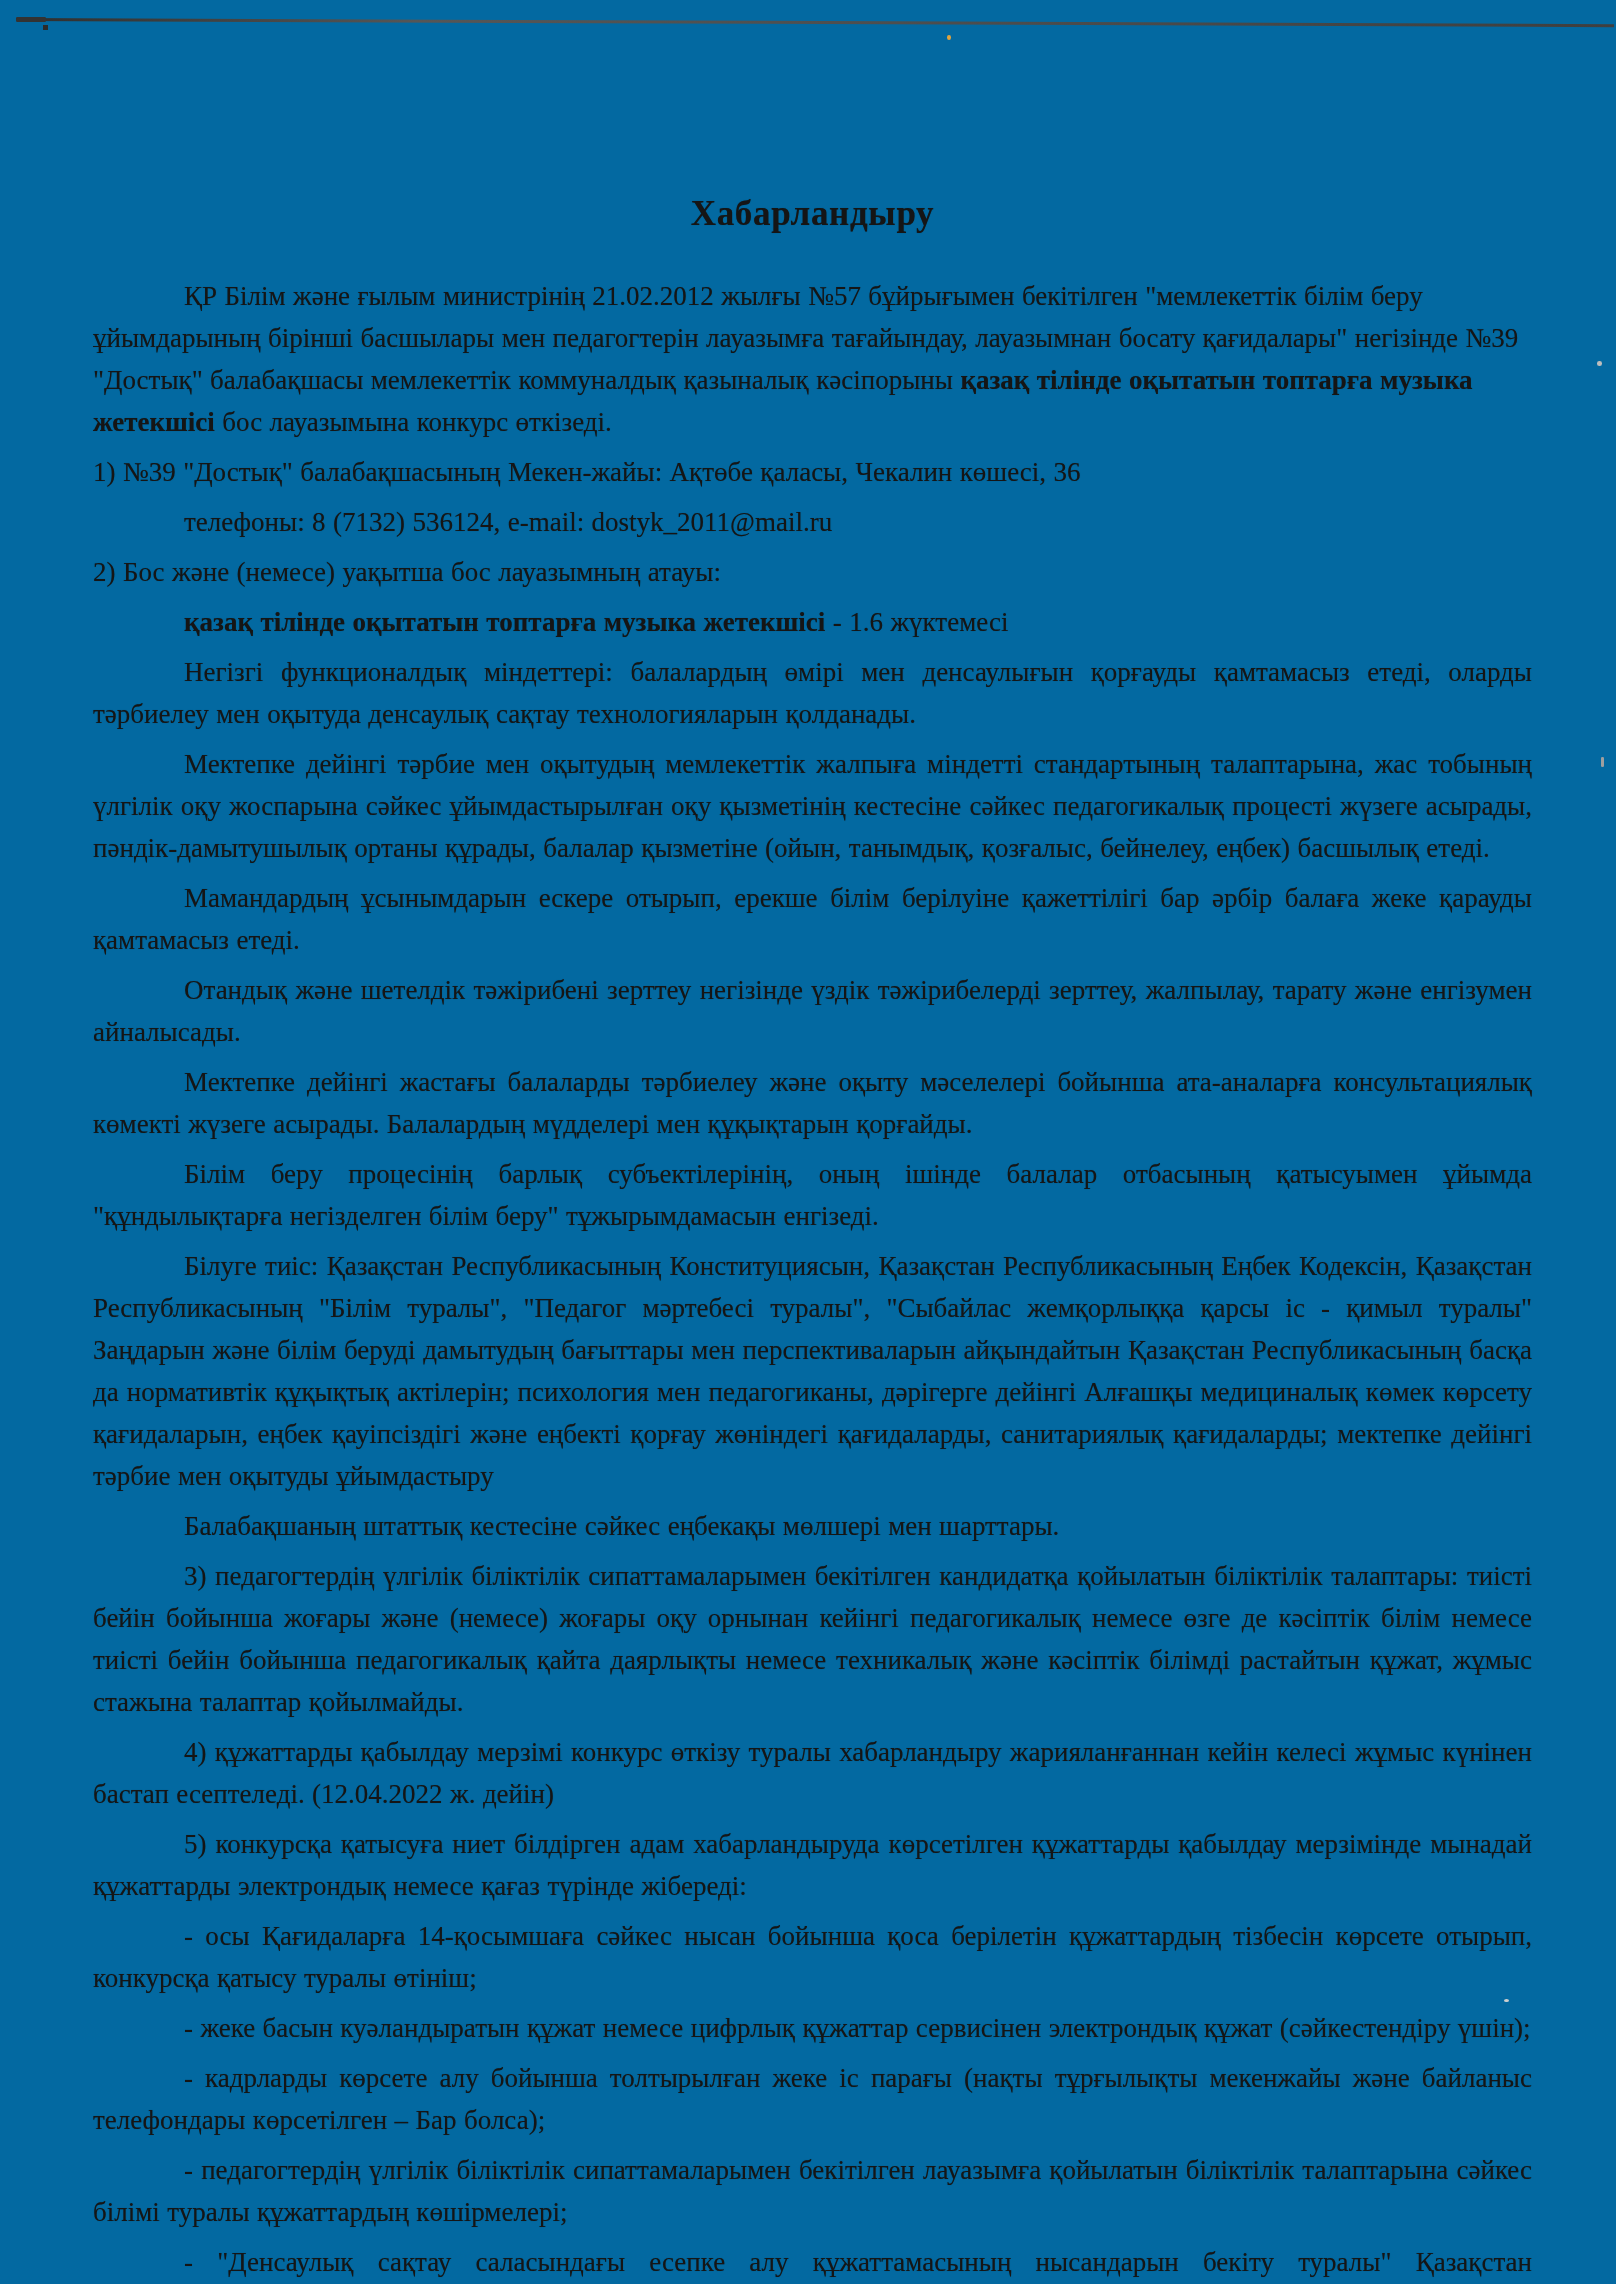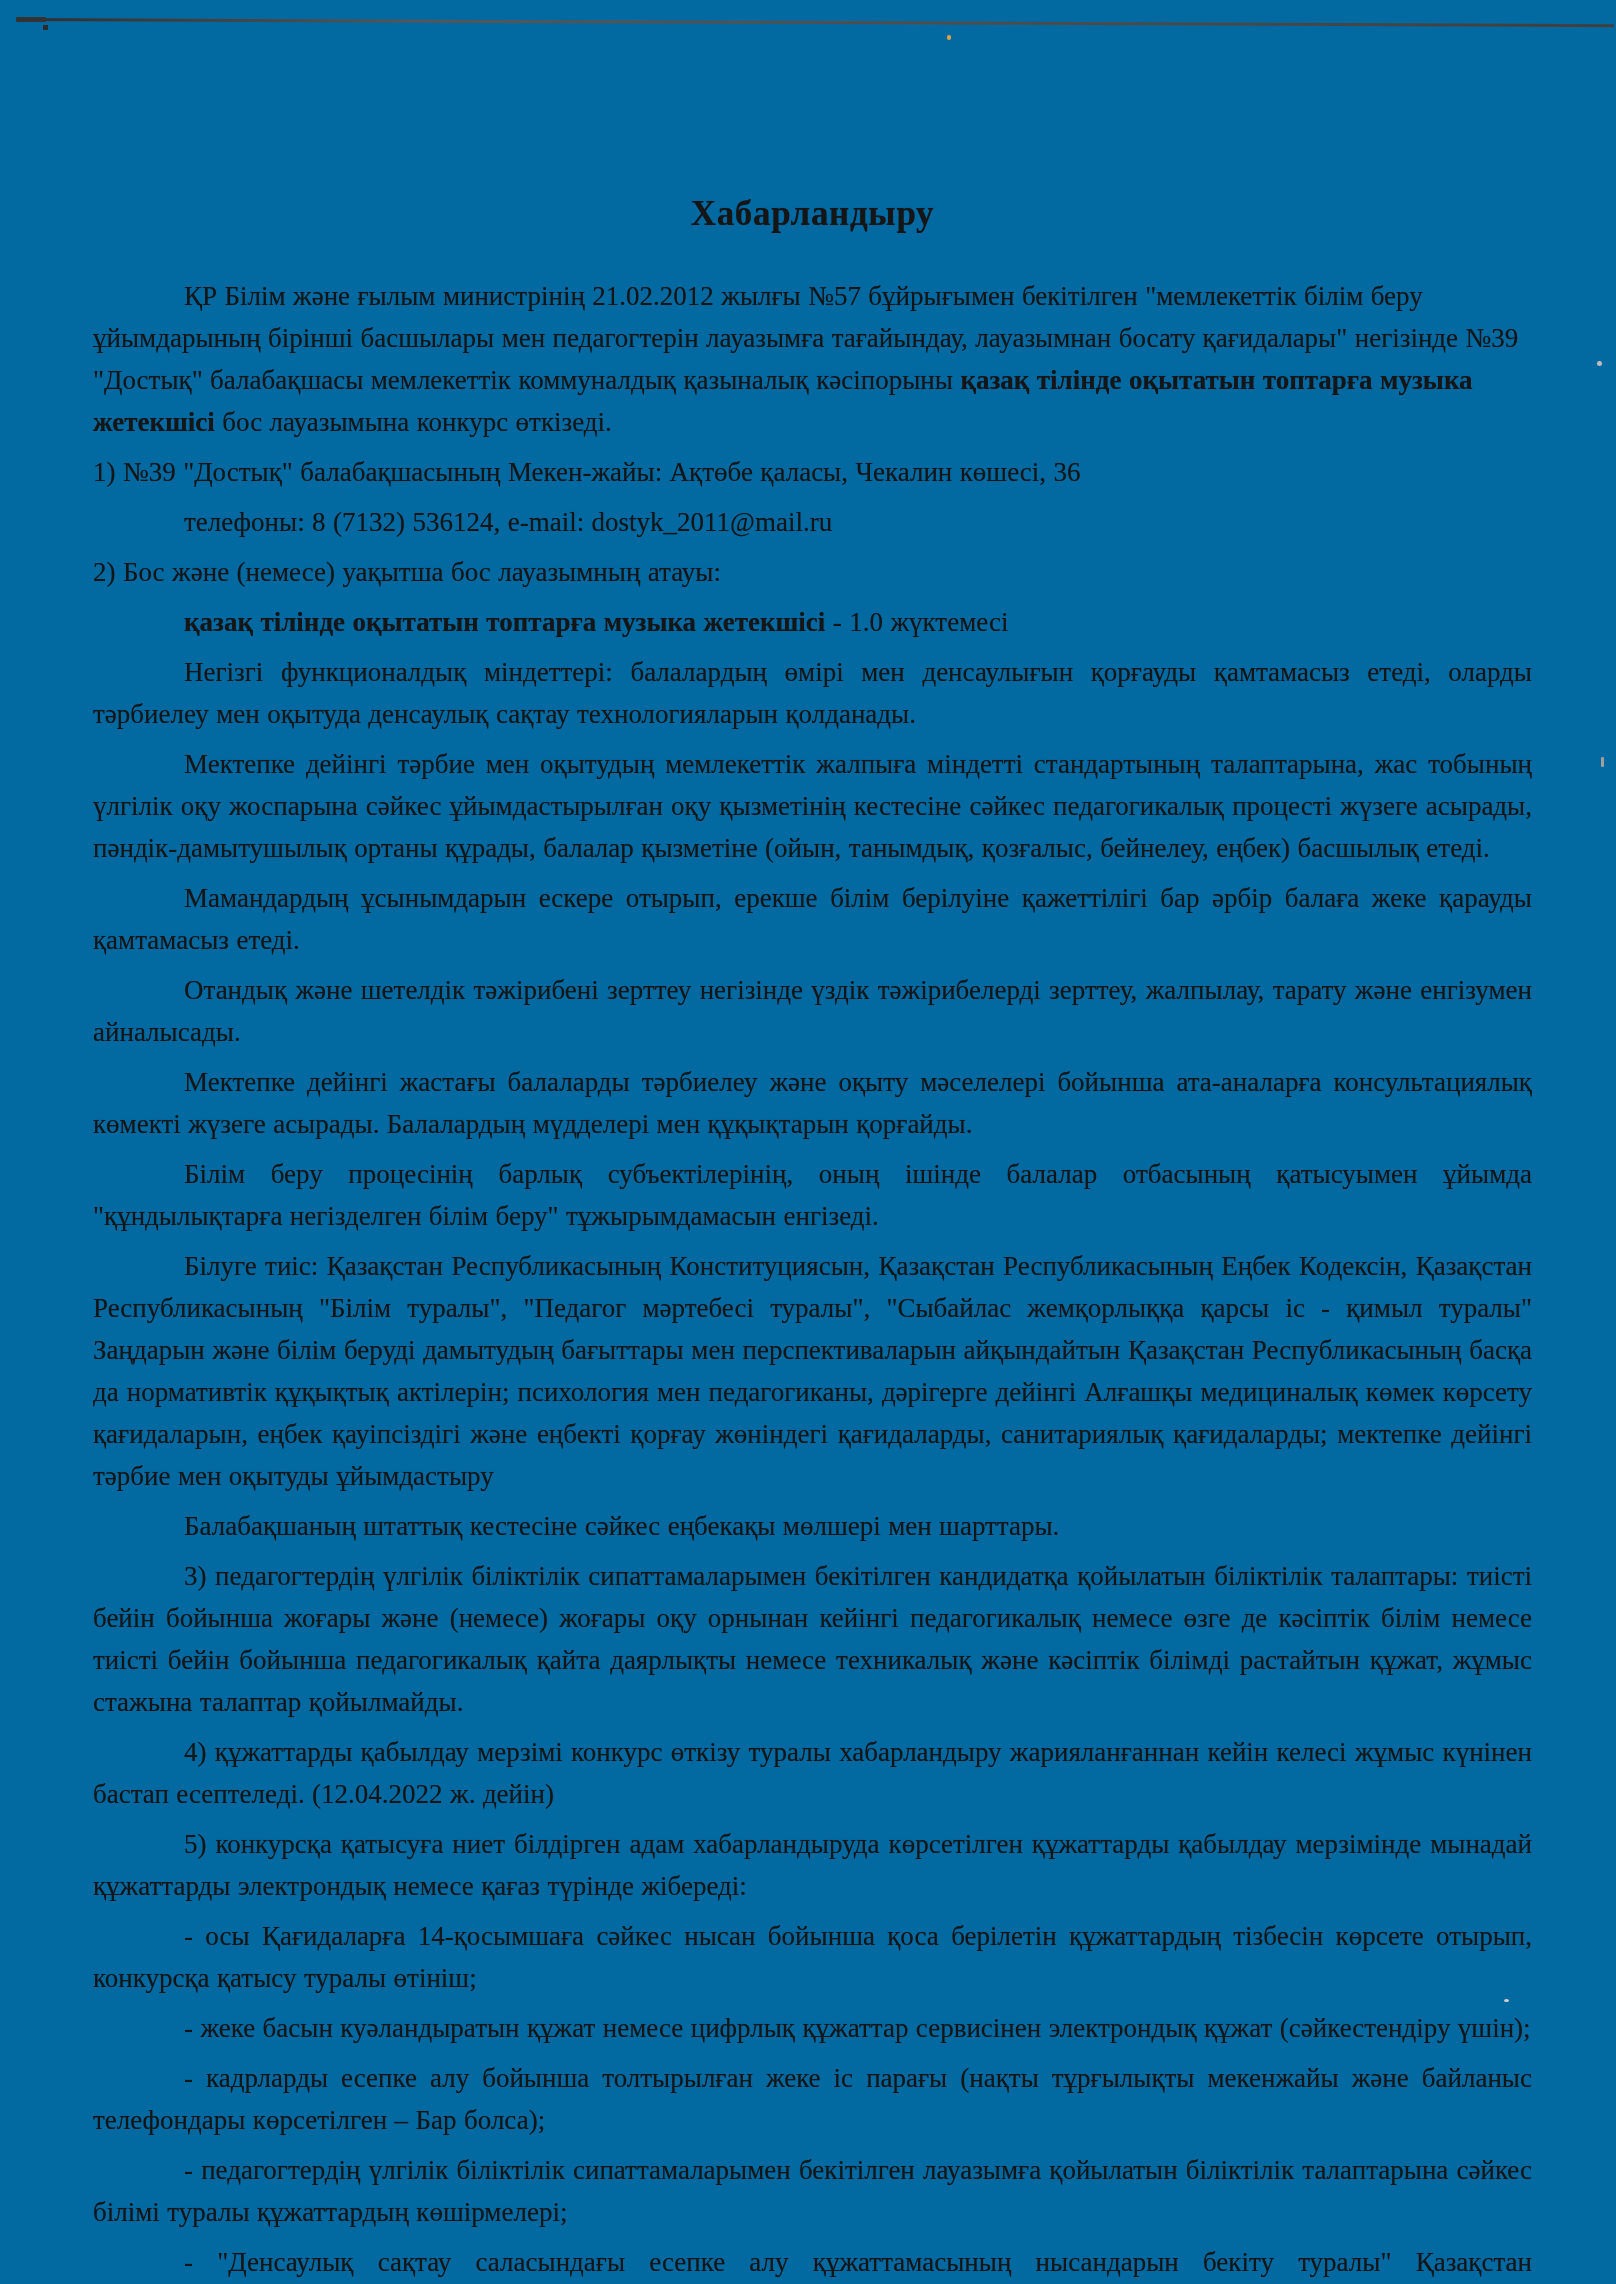--- a/index.html
+++ b/index.html
@@ -61,34 +61,34 @@
   <div class="speck-gray-2"></div>
   <div class="speck-gray-3"></div>
 
   <div class="content">
     <h1 class="title">Хабарландыру</h1>
     <div id="doc-body">
         <p class="p left"><span>ҚР Білім және ғылым министрінің 21.02.2012 жылғы №57 бұйрығымен бекітілген "мемлекеттік білім беру ұйымдарының бірінші басшылары мен педагогтерін лауазымға тағайындау, лауазымнан босату қағидалары" негізінде №39 "Достық" балабақшасы мемлекеттік коммуналдық қазыналық кәсіпорыны </span><span class="b">қазақ тілінде оқытатын топтарға музыка жетекшісі</span><span> бос лауазымына конкурс өткізеді.</span></p>
         <p class="p flush"><span>1) №39 "Достық" балабақшасының Мекен-жайы: Ақтөбе қаласы, Чекалин көшесі, 36</span></p>
         <p class="p left"><span>телефоны: 8 (7132) 536124, e-mail: dostyk_2011@mail.ru</span></p>
         <p class="p flush"><span>2) Бос және (немесе) уақытша бос лауазымның атауы:</span></p>
-        <p class="p left"><span class="b">қазақ тілінде оқытатын топтарға музыка жетекшісі</span><span> - 1.0 жүктемесі</span></p>
+        <p class="p left"><span class="b">қазақ тілінде оқытатын топтарға музыка жетекшісі</span><span> - 1.6 жүктемесі</span></p>
         <p class="p"><span>Негізгі функционалдық міндеттері: балалардың өмірі мен денсаулығын қорғауды қамтамасыз етеді, оларды тәрбиелеу мен оқытуда денсаулық сақтау технологияларын қолданады.</span></p>
         <p class="p"><span>Мектепке дейінгі тәрбие мен оқытудың мемлекеттік жалпыға міндетті стандартының талаптарына, жас тобының үлгілік оқу жоспарына сәйкес ұйымдастырылған оқу қызметінің кестесіне сәйкес педагогикалық процесті жүзеге асырады, пәндік-дамытушылық ортаны құрады, балалар қызметіне (ойын, танымдық, қозғалыс, бейнелеу, еңбек) басшылық етеді.</span></p>
         <p class="p"><span>Мамандардың ұсынымдарын ескере отырып, ерекше білім берілуіне қажеттілігі бар әрбір балаға жеке қарауды қамтамасыз етеді.</span></p>
         <p class="p"><span>Отандық және шетелдік тәжірибені зерттеу негізінде үздік тәжірибелерді зерттеу, жалпылау, тарату және енгізумен айналысады.</span></p>
         <p class="p"><span>Мектепке дейінгі жастағы балаларды тәрбиелеу және оқыту мәселелері бойынша ата-аналарға консультациялық көмекті жүзеге асырады. Балалардың мүдделері мен құқықтарын қорғайды.</span></p>
         <p class="p"><span>Білім беру процесінің барлық субъектілерінің, оның ішінде балалар отбасының қатысуымен ұйымда "құндылықтарға негізделген білім беру" тұжырымдамасын енгізеді.</span></p>
         <p class="p"><span>Білуге тиіс: Қазақстан Республикасының Конституциясын, Қазақстан Республикасының Еңбек Кодексін, Қазақстан Республикасының "Білім туралы", "Педагог мәртебесі туралы", "Сыбайлас жемқорлыққа қарсы іс - қимыл туралы" Заңдарын және білім беруді дамытудың бағыттары мен перспективаларын айқындайтын Қазақстан Республикасының басқа да нормативтік құқықтық актілерін; психология мен педагогиканы, дәрігерге дейінгі Алғашқы медициналық көмек көрсету қағидаларын, еңбек қауіпсіздігі және еңбекті қорғау жөніндегі қағидаларды, санитариялық қағидаларды; мектепке дейінгі тәрбие мен оқытуды ұйымдастыру</span></p>
         <p class="p"><span>Балабақшаның штаттық кестесіне сәйкес еңбекақы мөлшері мен шарттары.</span></p>
         <p class="p"><span>3) педагогтердің үлгілік біліктілік сипаттамаларымен бекітілген кандидатқа қойылатын біліктілік талаптары: тиісті бейін бойынша жоғары және (немесе) жоғары оқу орнынан кейінгі педагогикалық немесе өзге де кәсіптік білім немесе тиісті бейін бойынша педагогикалық қайта даярлықты немесе техникалық және кәсіптік білімді растайтын құжат, жұмыс стажына талаптар қойылмайды.</span></p>
         <p class="p"><span>4) құжаттарды қабылдау мерзімі конкурс өткізу туралы хабарландыру жарияланғаннан кейін келесі жұмыс күнінен бастап есептеледі. (12.04.2022 ж. дейін)</span></p>
         <p class="p"><span>5) конкурсқа қатысуға ниет білдірген адам хабарландыруда көрсетілген құжаттарды қабылдау мерзімінде мынадай құжаттарды электрондық немесе қағаз түрінде жібереді:</span></p>
         <p class="p"><span>- осы Қағидаларға 14-қосымшаға сәйкес нысан бойынша қоса берілетін құжаттардың тізбесін көрсете отырып, конкурсқа қатысу туралы өтініш;</span></p>
         <p class="p"><span>- жеке басын куәландыратын құжат немесе цифрлық құжаттар сервисінен электрондық құжат (сәйкестендіру үшін);</span></p>
-        <p class="p"><span>- кадрларды есепке алу бойынша толтырылған жеке іс парағы (нақты тұрғылықты мекенжайы және байланыс телефондары көрсетілген – Бар болса);</span></p>
+        <p class="p"><span>- кадрларды көрсете алу бойынша толтырылған жеке іс парағы (нақты тұрғылықты мекенжайы және байланыс телефондары көрсетілген – Бар болса);</span></p>
         <p class="p"><span>- педагогтердің үлгілік біліктілік сипаттамаларымен бекітілген лауазымға қойылатын біліктілік талаптарына сәйкес білімі туралы құжаттардың көшірмелері;</span></p>
         <p class="p"><span>- "Денсаулық сақтау саласындағы есепке алу құжаттамасының нысандарын бекіту туралы" Қазақстан Республикасы Денсаулық сақтау министрінің міндетін атқарушының 2020 жылғы 30 қазандағы № ҚР ДСМ-175/2020 бұйрығымен (Нормативтік құқықтық актілерді мемлекеттік тіркеу тізілімінде № 21579 болып тіркелген)бекітілген нысан бойынша денсаулық жағдайы туралы анықтама;</span></p>
       </div>
   </div>
 
 </div>
 
 
 </body></html>

